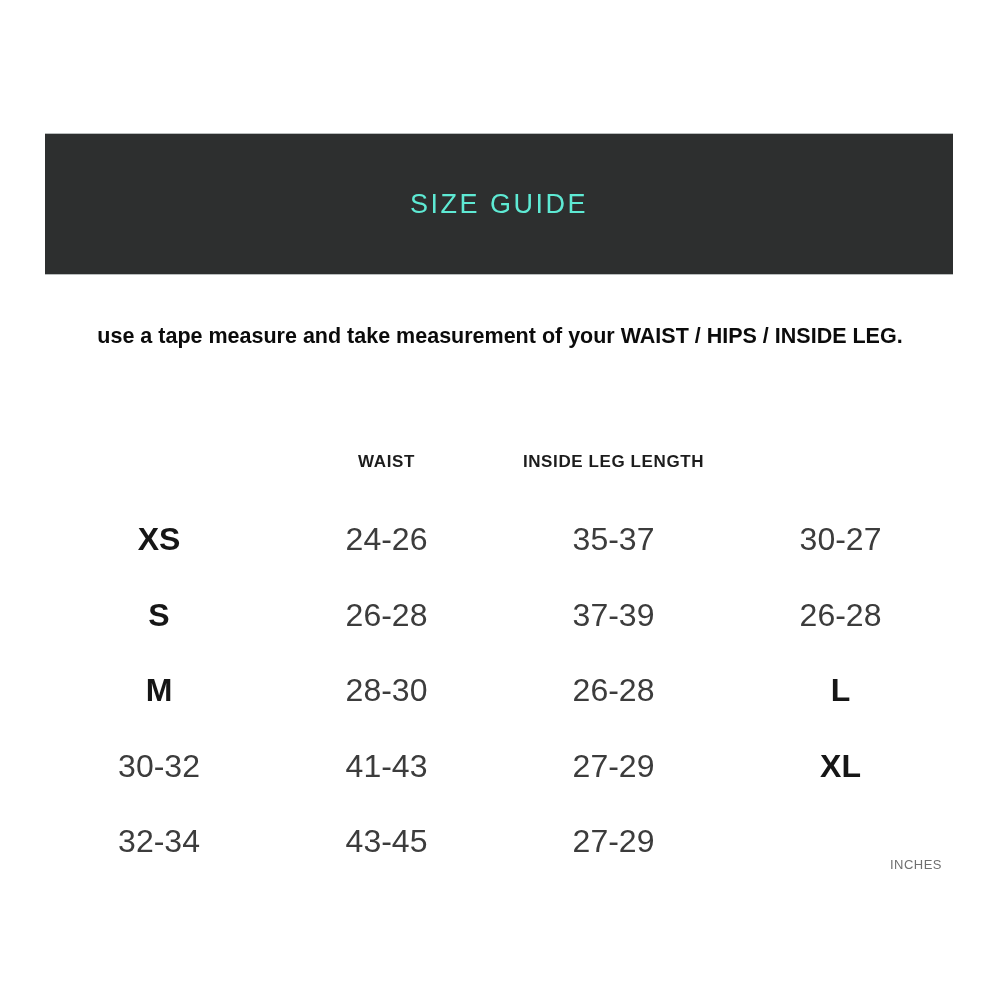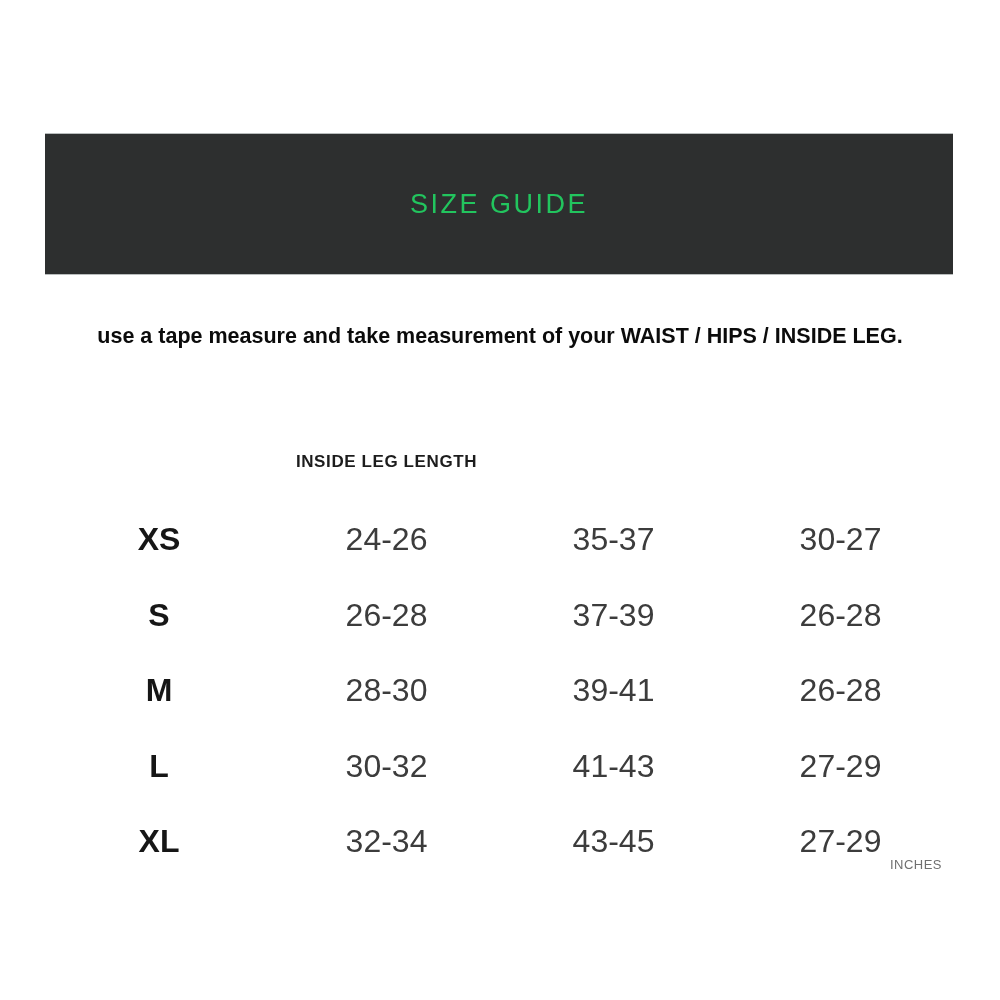--- a/index.html
+++ b/index.html
@@ -23,21 +23,21 @@
     height: 142px;
     background: #2d2f2f;
     display: flex;
     align-items: center;
     justify-content: center;
     border-top: 1px solid #b9bdbd;
     border-bottom: 1px solid #b9bdbd;
     box-sizing: border-box;
   }
   .banner-title {
-    color: #22c55e;
+    color: #5eead4;
     font-size: 27px;
     font-weight: 400;
     letter-spacing: 2.5px;
   }
   .intro {
     position: absolute;
     left: 0;
     top: 323px;
     width: 100%;
     text-align: center;
@@ -97,38 +97,38 @@
   <div class="banner">
     <span class="banner-title">SIZE GUIDE</span>
   </div>
 
   <div class="intro">
     <div>use a tape measure and take measurement of your WAIST / HIPS / INSIDE LEG.</div>
   </div>
 
   <div class="table-head">
     <div class="th"></div>
+    <div class="th">WAIST</div>
     <div class="th">INSIDE LEG LENGTH</div>
   </div>
 
   <div class="table-body">
 
     <div class="cell size-cell">XS</div>
     <div class="cell">24-26</div>
     <div class="cell">35-37</div>
     <div class="cell">30-27</div>
 
     <div class="cell size-cell">S</div>
     <div class="cell">26-28</div>
     <div class="cell">37-39</div>
     <div class="cell">26-28</div>
 
     <div class="cell size-cell">M</div>
     <div class="cell">28-30</div>
-    <div class="cell">39-41</div>
     <div class="cell">26-28</div>
 
     <div class="cell size-cell">L</div>
     <div class="cell">30-32</div>
     <div class="cell">41-43</div>
     <div class="cell">27-29</div>
 
     <div class="cell size-cell">XL</div>
     <div class="cell">32-34</div>
     <div class="cell">43-45</div>

